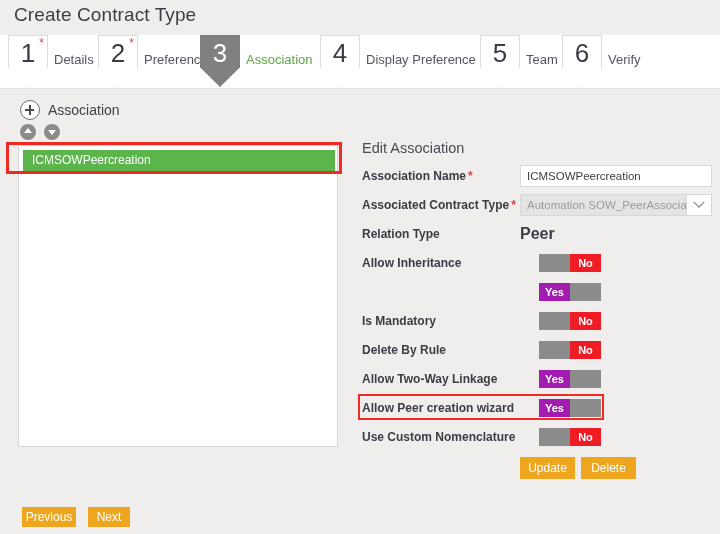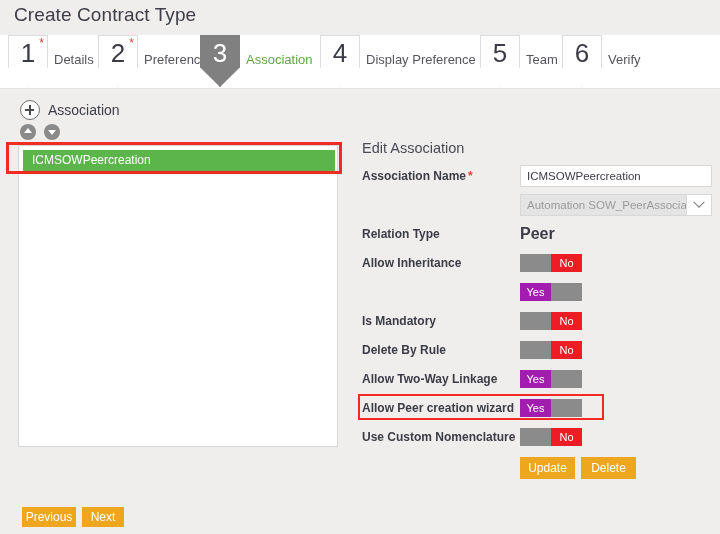--- a/index.html
+++ b/index.html
@@ -282,25 +282,26 @@
     color: #3c3c46;
     line-height: 22px;
     text-align: center;
   }
 
   .toggle {
     width: 62px;
     height: 18px;
     display: flex;
     font-size: 11px;
-    font-weight: normal;
+    font-weight: bold;
     line-height: 18px;
     text-align: center;
     color: #ffffff;
     margin-top: 2px;
+    margin-left: 19px;
   }
   .toggle .half { width: 31px; }
   .toggle .gray { background: #8b8b8b; }
   .toggle .red  { background: #ee1c25; }
   .toggle .green{ background: #a21caf; }
 
   .hl-row {
     position: absolute;
     left: 358px;
     top: 394px;
@@ -327,21 +328,21 @@
     display: flex;
     gap: 6px;
   }
   .action-row .btn { width: 55px; height: 22px; }
 
   .footer {
     position: absolute;
     left: 22px;
     top: 507px;
     display: flex;
-    gap: 6px;
+    gap: 12px;
   }
   .footer .btn-prev { width: 54px; height: 20px; }
   .footer .btn-next { width: 42px; height: 20px; }
 </style>
 </head>
 <body>
 
 <div class="page-title">Create Contract Type</div>
 
 <div class="steps-bar">
@@ -426,20 +427,21 @@
 <div class="form">
 
   <div class="frow">
     <div class="flabel"><span>Association Name</span><span class="req">*</span></div>
     <div class="fctrl">
       <input class="text-input" type="text" value="ICMSOWPeercreation" style="">
     </div>
   </div>
 
   <div class="frow">
+    <div class="flabel"><span>Associated Contract Type</span><span class="req">*</span></div>
     <div class="fctrl">
       <div class="select-box">
         <div class="select-text">Automation SOW_PeerAssocia...</div>
         <div class="select-btn">
           <span class="chev"></span>
         </div>
       </div>
     </div>
   </div>
 

